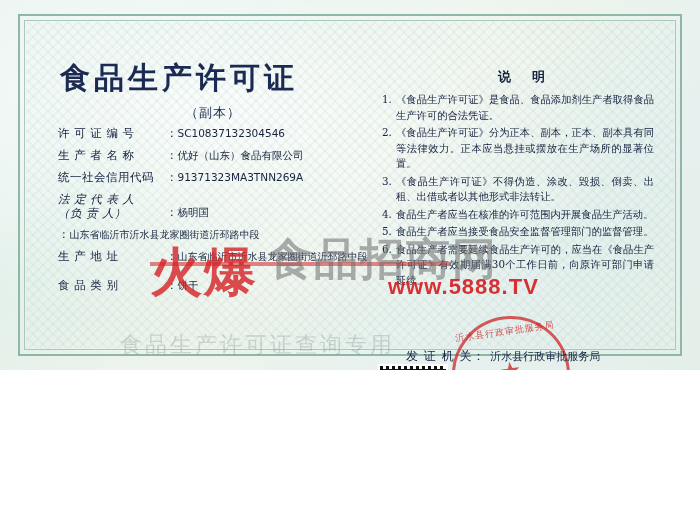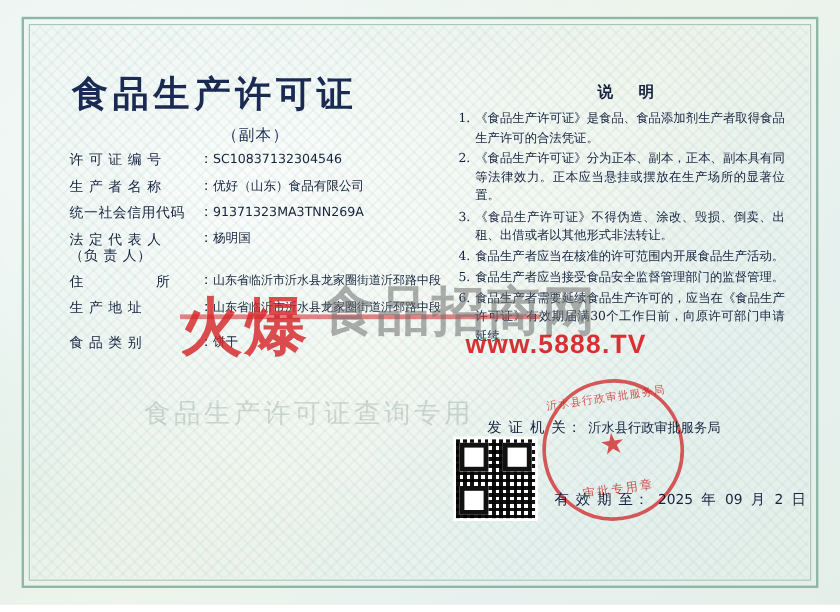--- a/index.html
+++ b/index.html
@@ -9,21 +9,21 @@
   }
   body {
     width: 700px;
     height: 510px;
     font-family: "Liberation Sans", sans-serif;
     overflow: hidden;
   }
   #cert {
     position: relative;
     width: 700px;
-    height: 504px;
+    height: 370px;
     box-sizing: border-box;
     background:
       radial-gradient(ellipse at 30% 30%, rgba(255,255,255,0.85) 0%, rgba(255,255,255,0) 60%),
       linear-gradient(135deg, #e8f3ef 0%, #e2f0ea 25%, #eef4ec 50%, #e6f1ef 75%, #e4efe9 100%);
     overflow: hidden;
   }
   
   .border-outer {
     position: absolute;
     left: 18px; top: 14px; right: 18px; bottom: 14px;
@@ -68,21 +68,21 @@
   }
   
   .fields {
     position: absolute;
     left: 58px;
     top: 126px;
     width: 320px;
   }
   .frow {
     display: flex;
-    align-items: flex-start;
+    align-items: flex-end;
     margin-bottom: 7px;
     min-height: 15px;
   }
   .flabel {
     width: 108px;
     flex: 0 0 108px;
     font-size: 11.5px;
     color: #14223f;
     font-family: "DejaVu Serif", serif;
     letter-spacing: 0.5px;
@@ -324,28 +324,27 @@
       <div class="fvalue">优好（山东）食品有限公司</div>
     </div>
 
     <div class="frow">
       <div class="flabel">统一社会信用代码</div>
       <div class="fcolon">：</div>
       <div class="fvalue">91371323MA3TNN269A</div>
     </div>
 
     <div class="frow">
-      <div class="flabel two-line" style="white-space: pre-line;">法 定 代 表 人
+      <div class="flabel two-line" style="white-space: pre-line; font-style: italic;">法 定 代 表 人
 （负 责 人）</div>
       <div class="fcolon">：</div>
       <div class="fvalue">杨明国</div>
     </div>
 
     <div class="frow">
-      <div class="flabel">住　　　　　所</div>
       <div class="fcolon">：</div>
       <div class="fvalue small">山东省临沂市沂水县龙家圈街道沂邳路中段</div>
     </div>
 
     <div class="frow">
       <div class="flabel">生 产 地 址</div>
       <div class="fcolon">：</div>
       <div class="fvalue small">山东省临沂市沂水县龙家圈街道沂邳路中段</div>
     </div>
 

